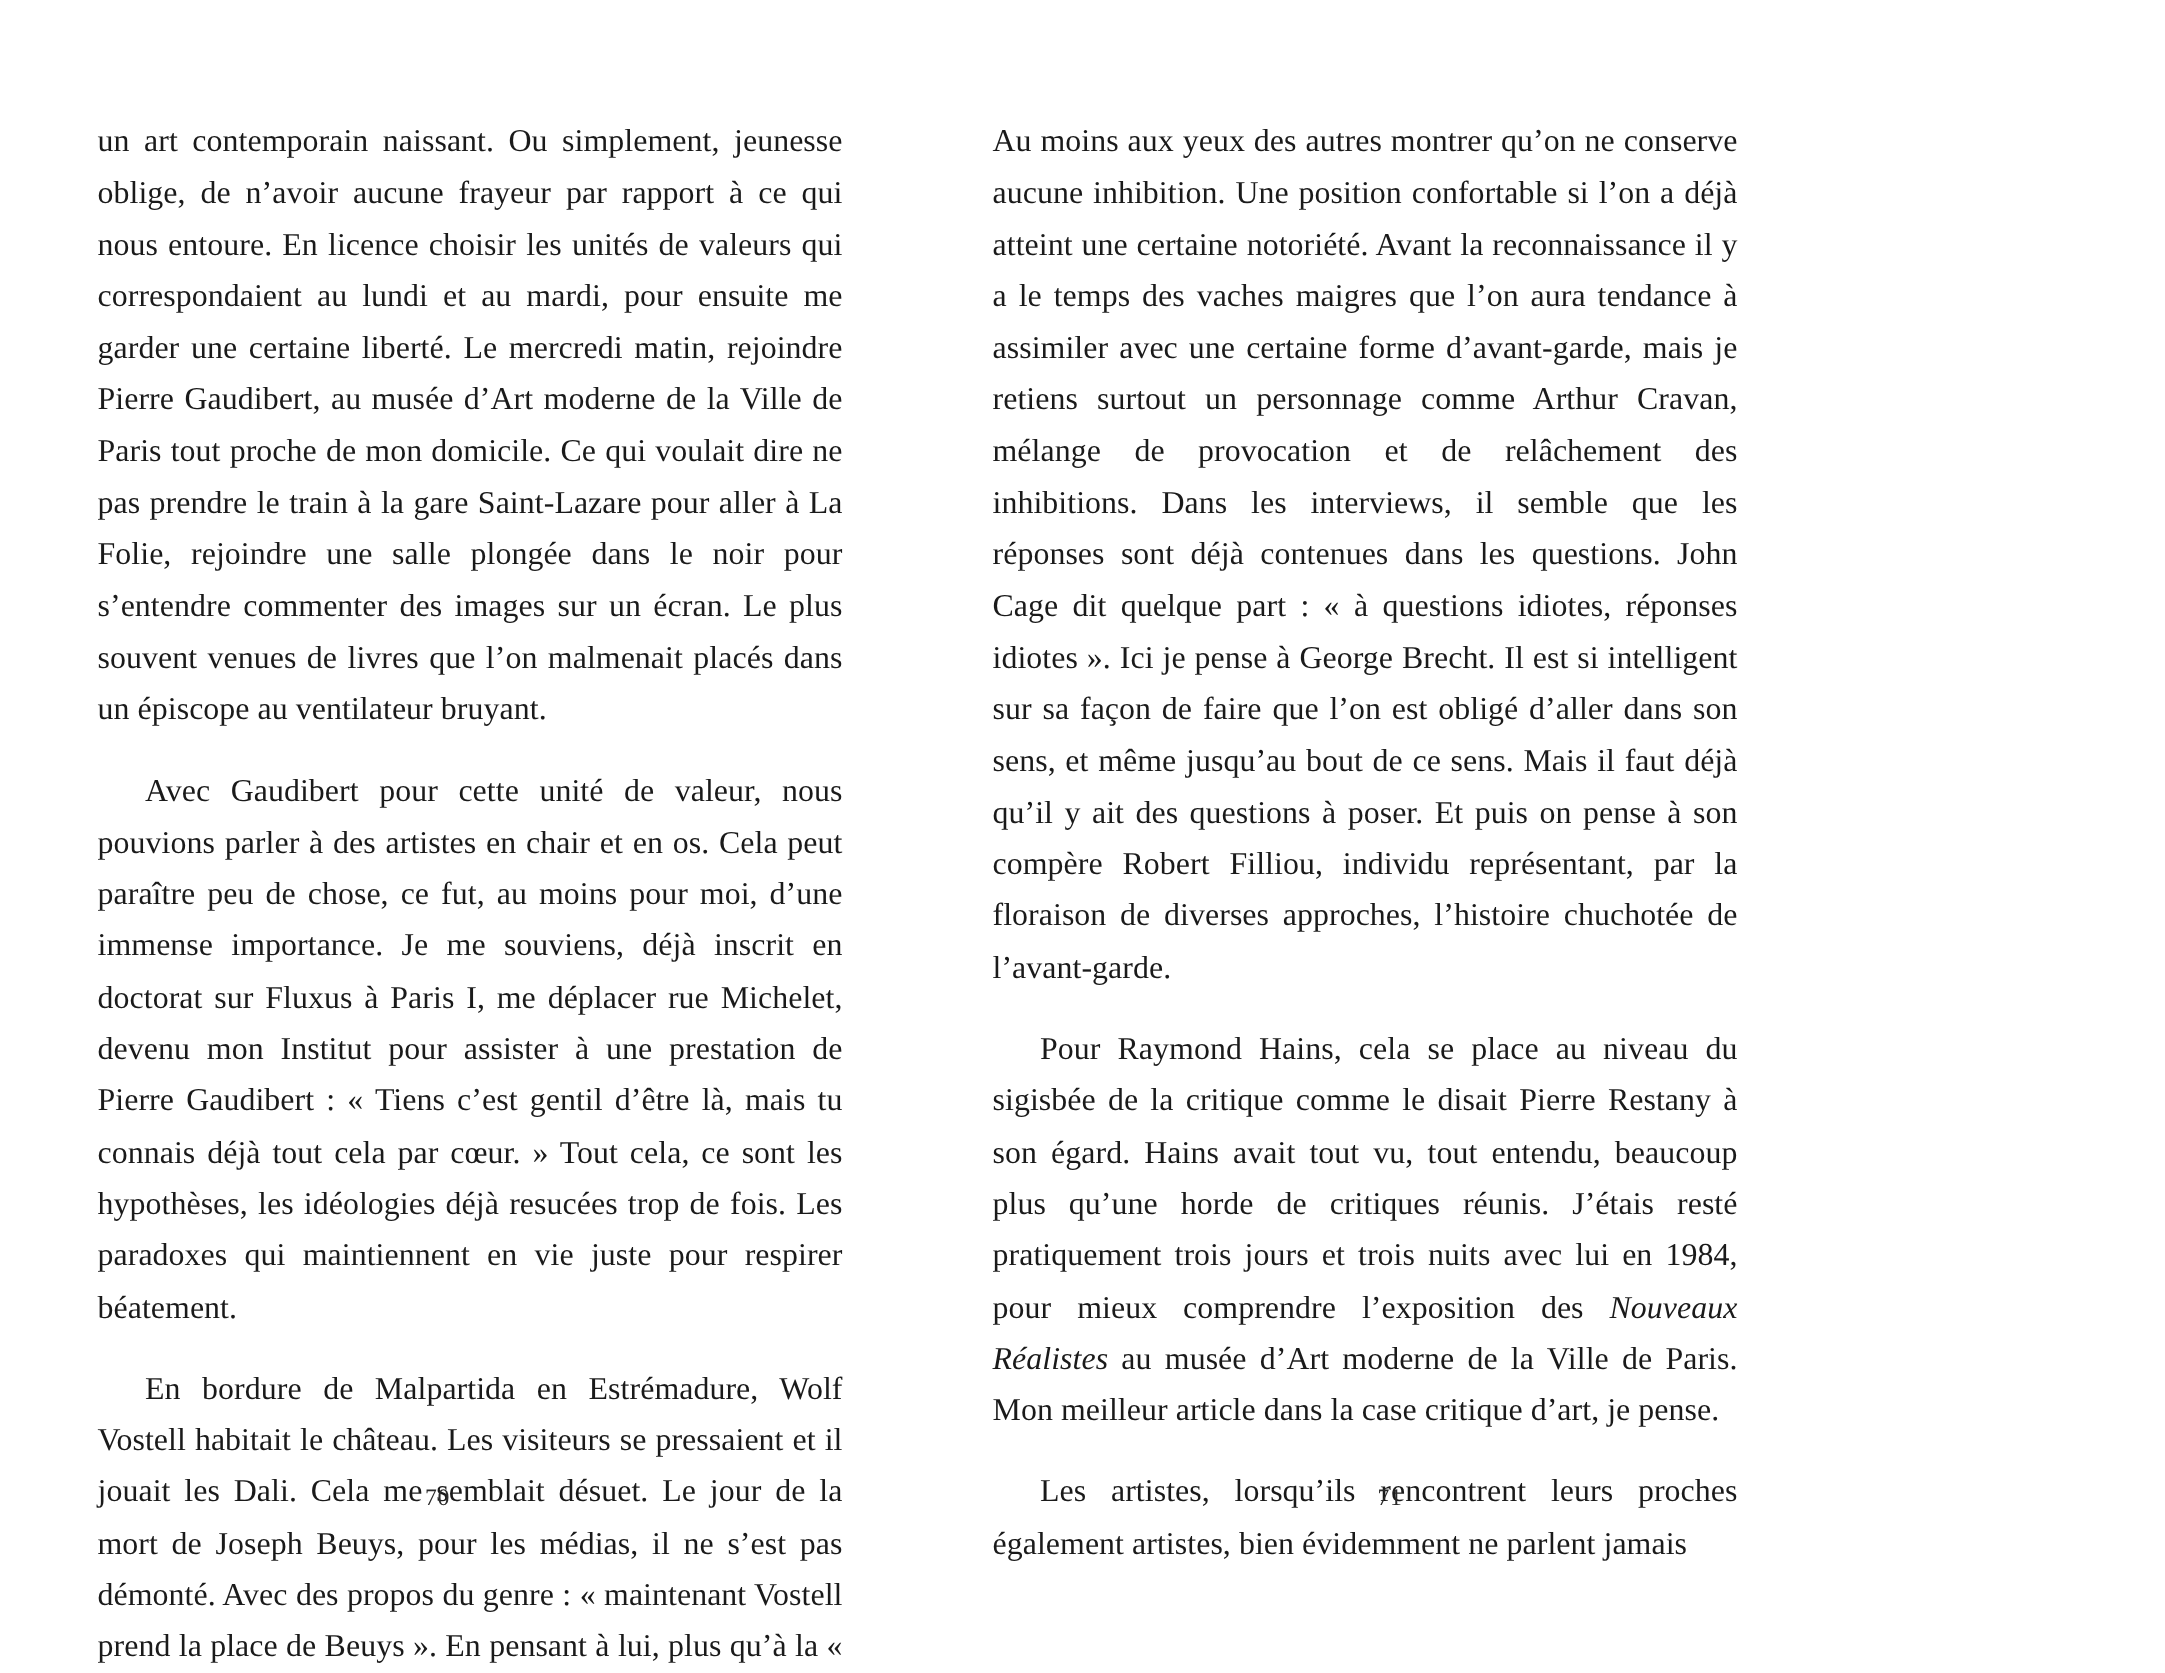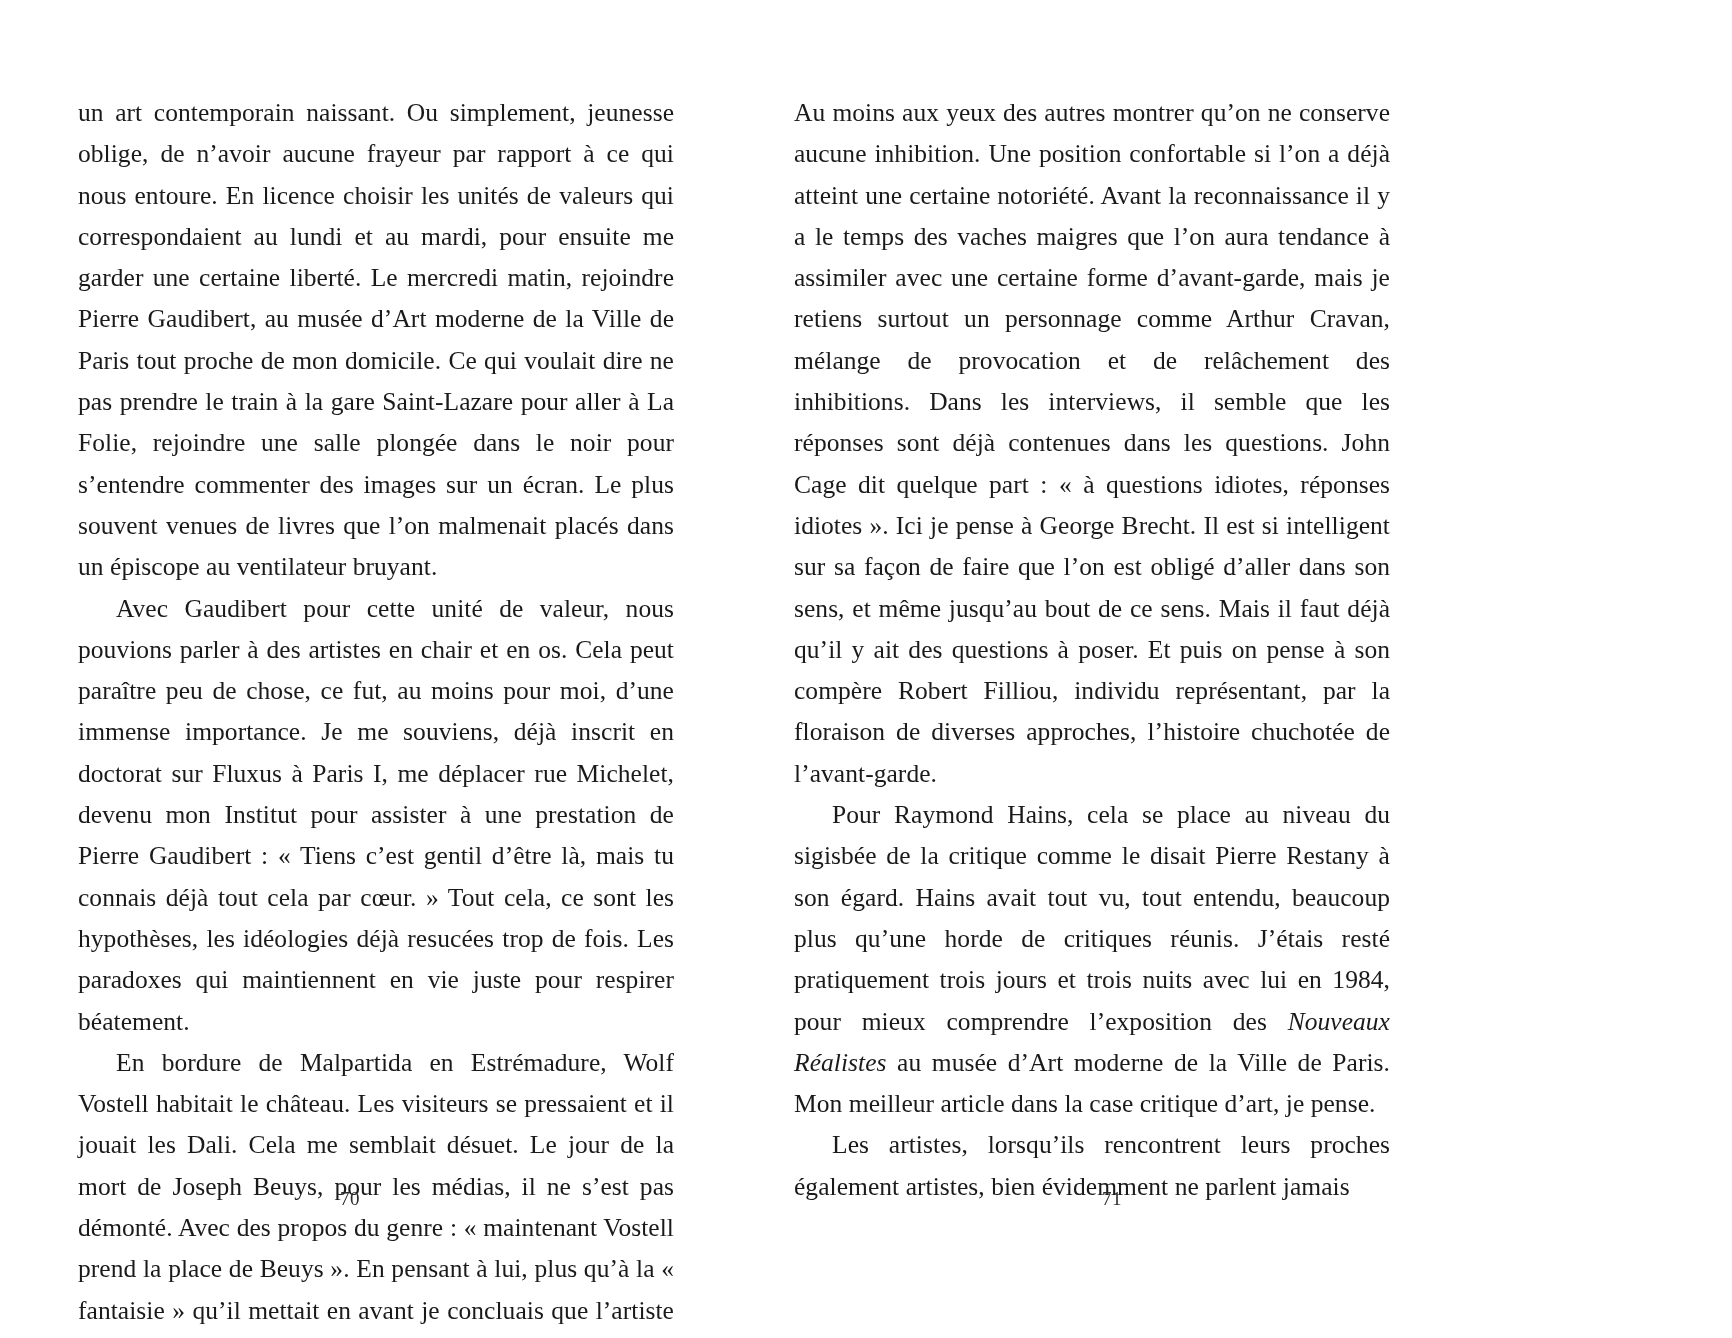--- a/index.html
+++ b/index.html
@@ -43,20 +43,21 @@
     margin: 0;
     font-size: 25.5px;
     line-height: 41.3px;
     text-align: justify;
     text-justify: inter-word;
     hyphens: manual;
     letter-spacing: 0.05px;
   }
   .text-column p.indent {
     text-indent: 38px;
+    margin-top: 24px;
   }
   .folio {
     position: absolute;
     bottom: 128px;
     width: 100%;
     text-align: center;
     font-size: 19px;
     letter-spacing: 0.4px;
     color: #2a2a2a;
   }

